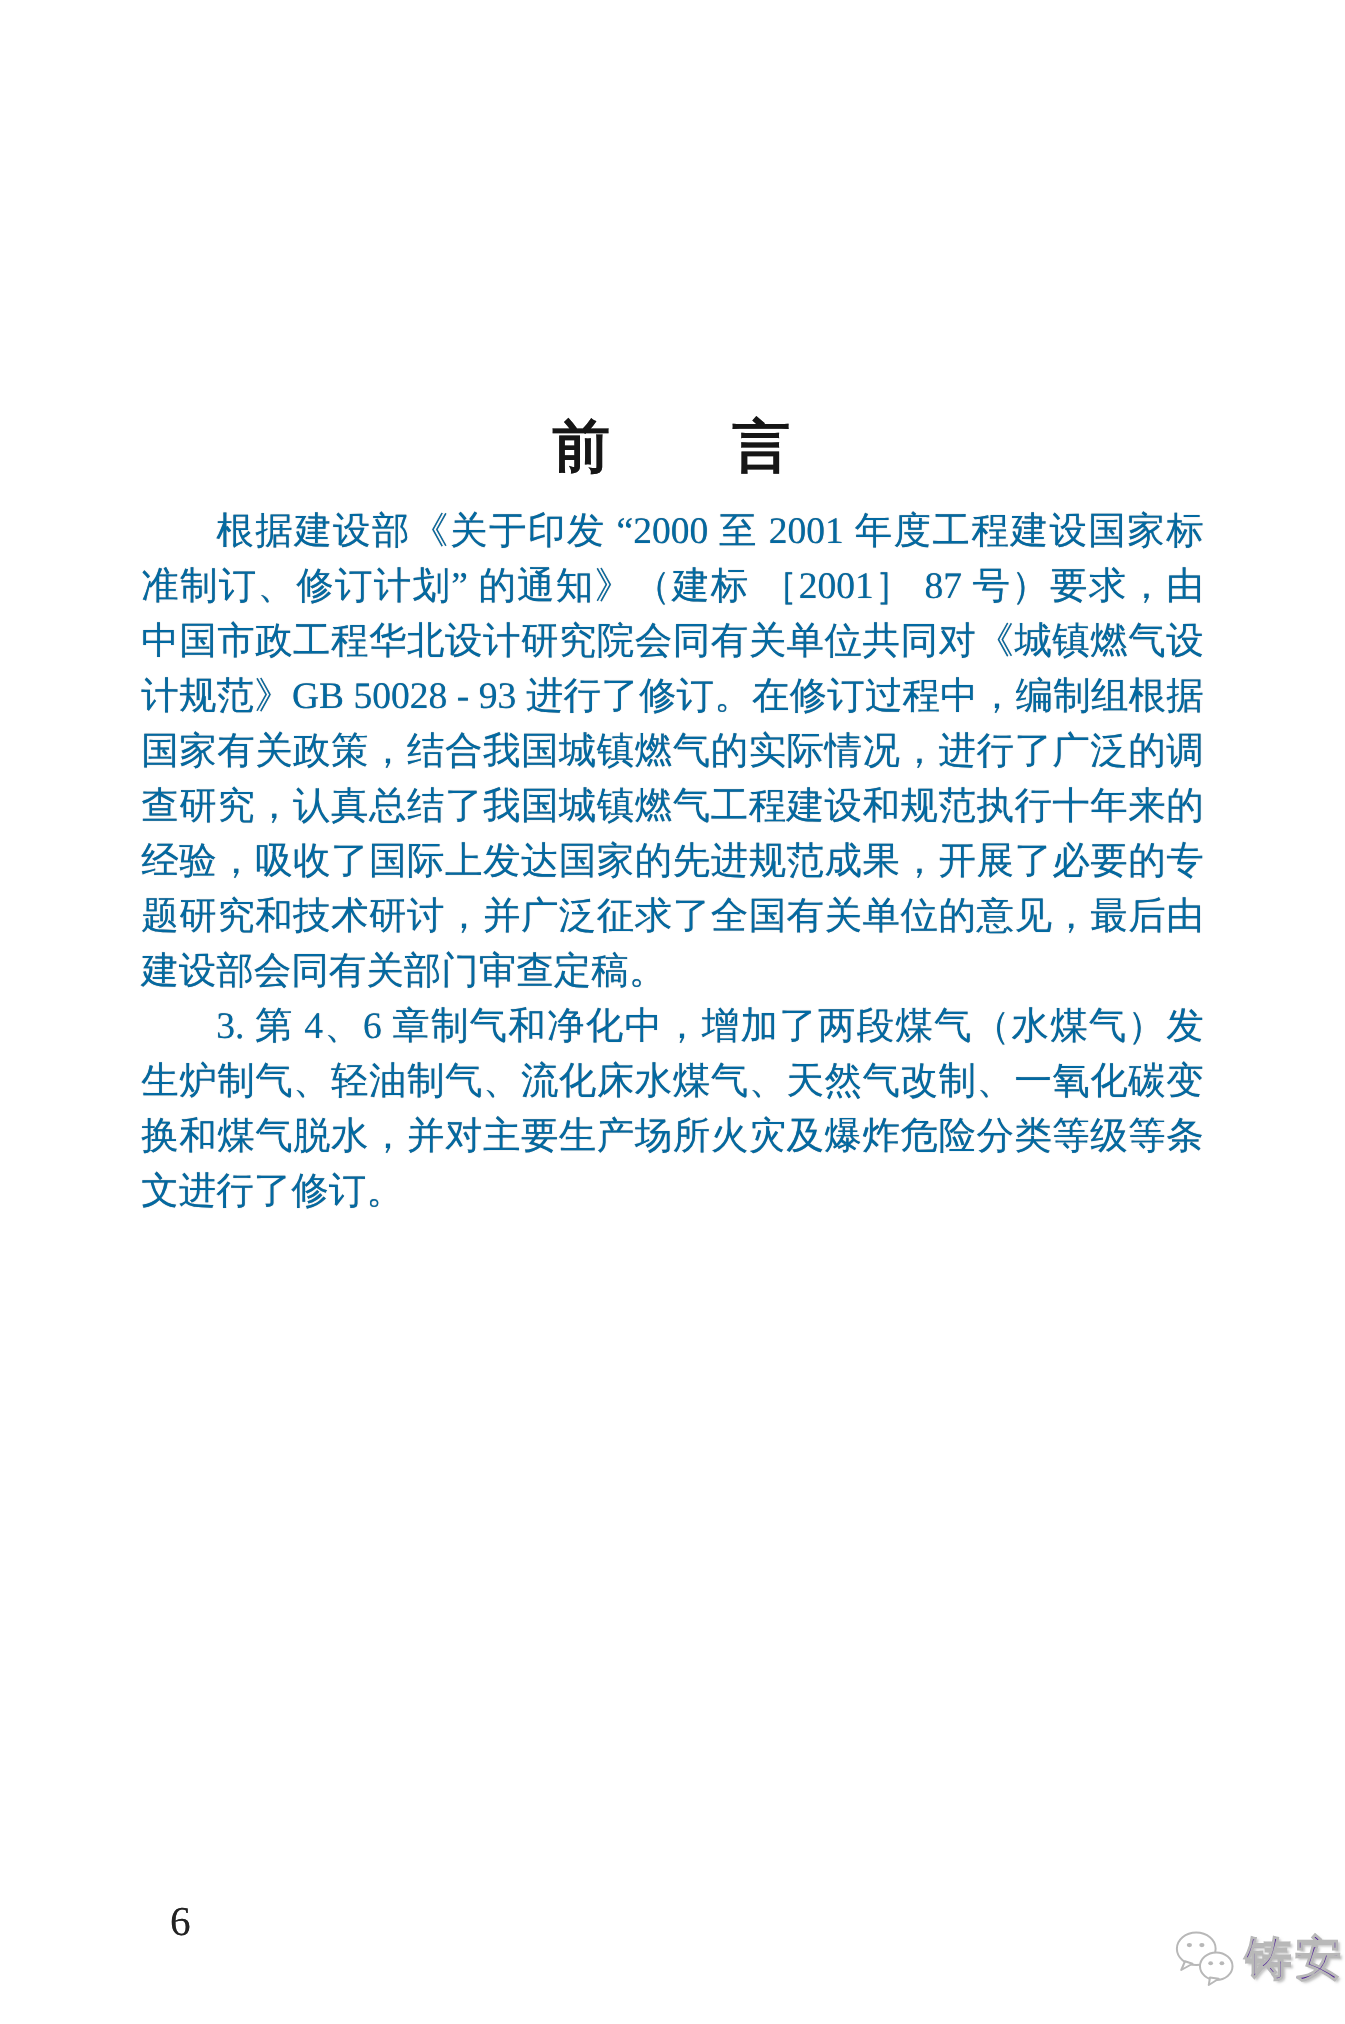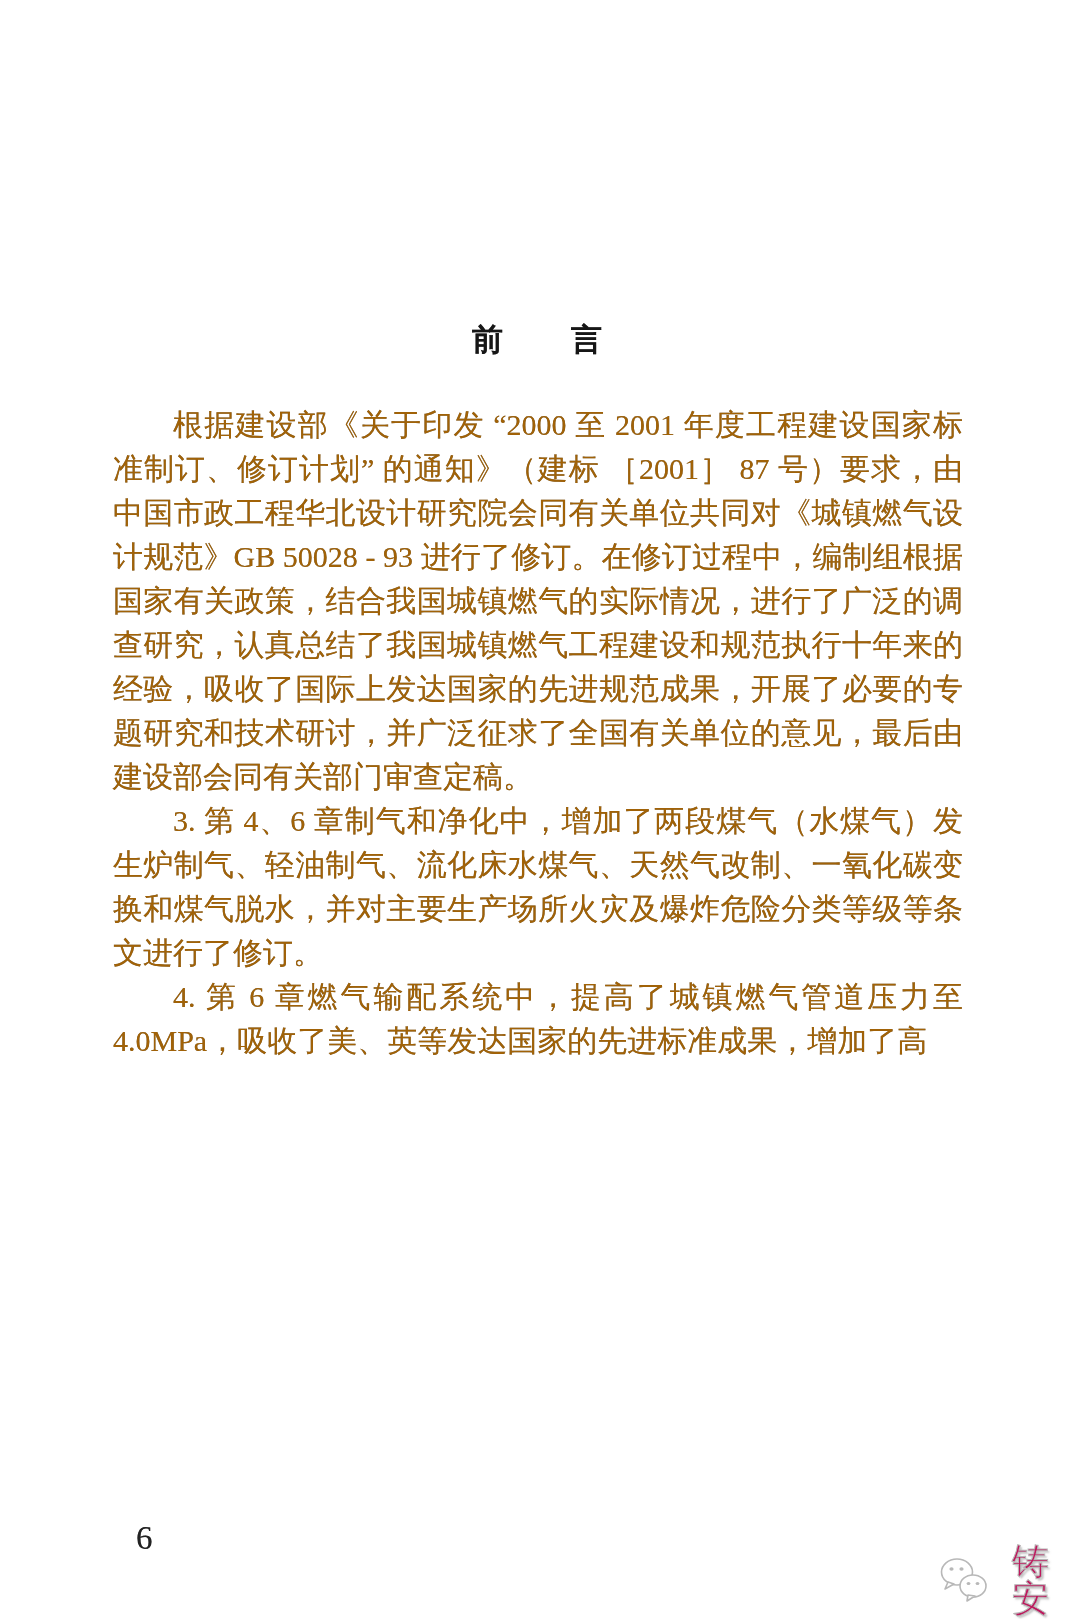--- a/index.html
+++ b/index.html
@@ -15,36 +15,36 @@
     overflow: hidden;
     font-family: "Liberation Serif", "DejaVu Serif", serif;
     color: #1c1c1c;
   }
   .doc-title {
     position: absolute;
     top: 301px;
     left: 113px;
     width: 850px;
     text-align: center;
-    font-size: 31px;
+    font-size: 46px;
     font-weight: bold;
     line-height: 1.15;
     letter-spacing: 2px;
     color: #161616;
     text-shadow: 0 0 0.5px rgba(0,0,0,0.6);
   }
   .doc-body {
     position: absolute;
     top: 403px;
     left: 113px;
     width: 850px;
     font-size: 30px;
     line-height: 44px;
     text-align: justify;
-    color: #a16207;
+    color: #0369a1;
     text-shadow: 0 0 0.6px rgba(20,20,20,0.55);
   }
   .doc-body p {
     margin: 0;
     padding: 0;
     text-indent: 2em;
   }
   .page-number {
     position: absolute;
     left: 136px;
@@ -60,40 +60,38 @@
     top: 1543px;
     display: flex;
     align-items: center;
     gap: 6px;
   }
   .watermark svg {
     display: block;
   }
   .watermark-text {
     font-size: 37px;
-    font-weight: normal;
+    font-weight: bold;
     line-height: 1;
-    color: #be185d;
+    color: #4c1d95;
     -webkit-text-stroke: 1px #b8b8b8;
     text-shadow: 2px 2px 2px rgba(145,145,145,0.55), -1px -1px 0 #ffffff;
     letter-spacing: 3px;
-    margin-left: 16px;
   }
 </style>
 </head>
 <body>
 
 <div class="page">
 
   <h1 class="doc-title">前　　言</h1>
 
   <div class="doc-body">
     <p>根据建设部《关于印发 “2000 至 2001 年度工程建设国家标准制订、修订计划” 的通知》（建标 ［2001］ 87 号）要求，由中国市政工程华北设计研究院会同有关单位共同对《城镇燃气设计规范》GB 50028 - 93 进行了修订。在修订过程中，编制组根据国家有关政策，结合我国城镇燃气的实际情况，进行了广泛的调查研究，认真总结了我国城镇燃气工程建设和规范执行十年来的经验，吸收了国际上发达国家的先进规范成果，开展了必要的专题研究和技术研讨，并广泛征求了全国有关单位的意见，最后由建设部会同有关部门审查定稿。</p>
     <p>3. 第 4、6 章制气和净化中，增加了两段煤气（水煤气）发生炉制气、轻油制气、流化床水煤气、天然气改制、一氧化碳变换和煤气脱水，并对主要生产场所火灾及爆炸危险分类等级等条文进行了修订。</p>
-    <p>4. 第 6 章燃气输配系统中，提高了城镇燃气管道压力至 4.0MPa，吸收了美、英等发达国家的先进标准成果，增加了高</p>
   </div>
 
   <div class="page-number">6</div>
 
   <div class="watermark">
     <span>
       <svg width="52" height="48" viewBox="0 0 52 48">
         <g stroke="#b8b8b8" stroke-width="1.6" fill="#ffffff">
 
           <ellipse cx="19" cy="16" rx="15.5" ry="13"></ellipse>

